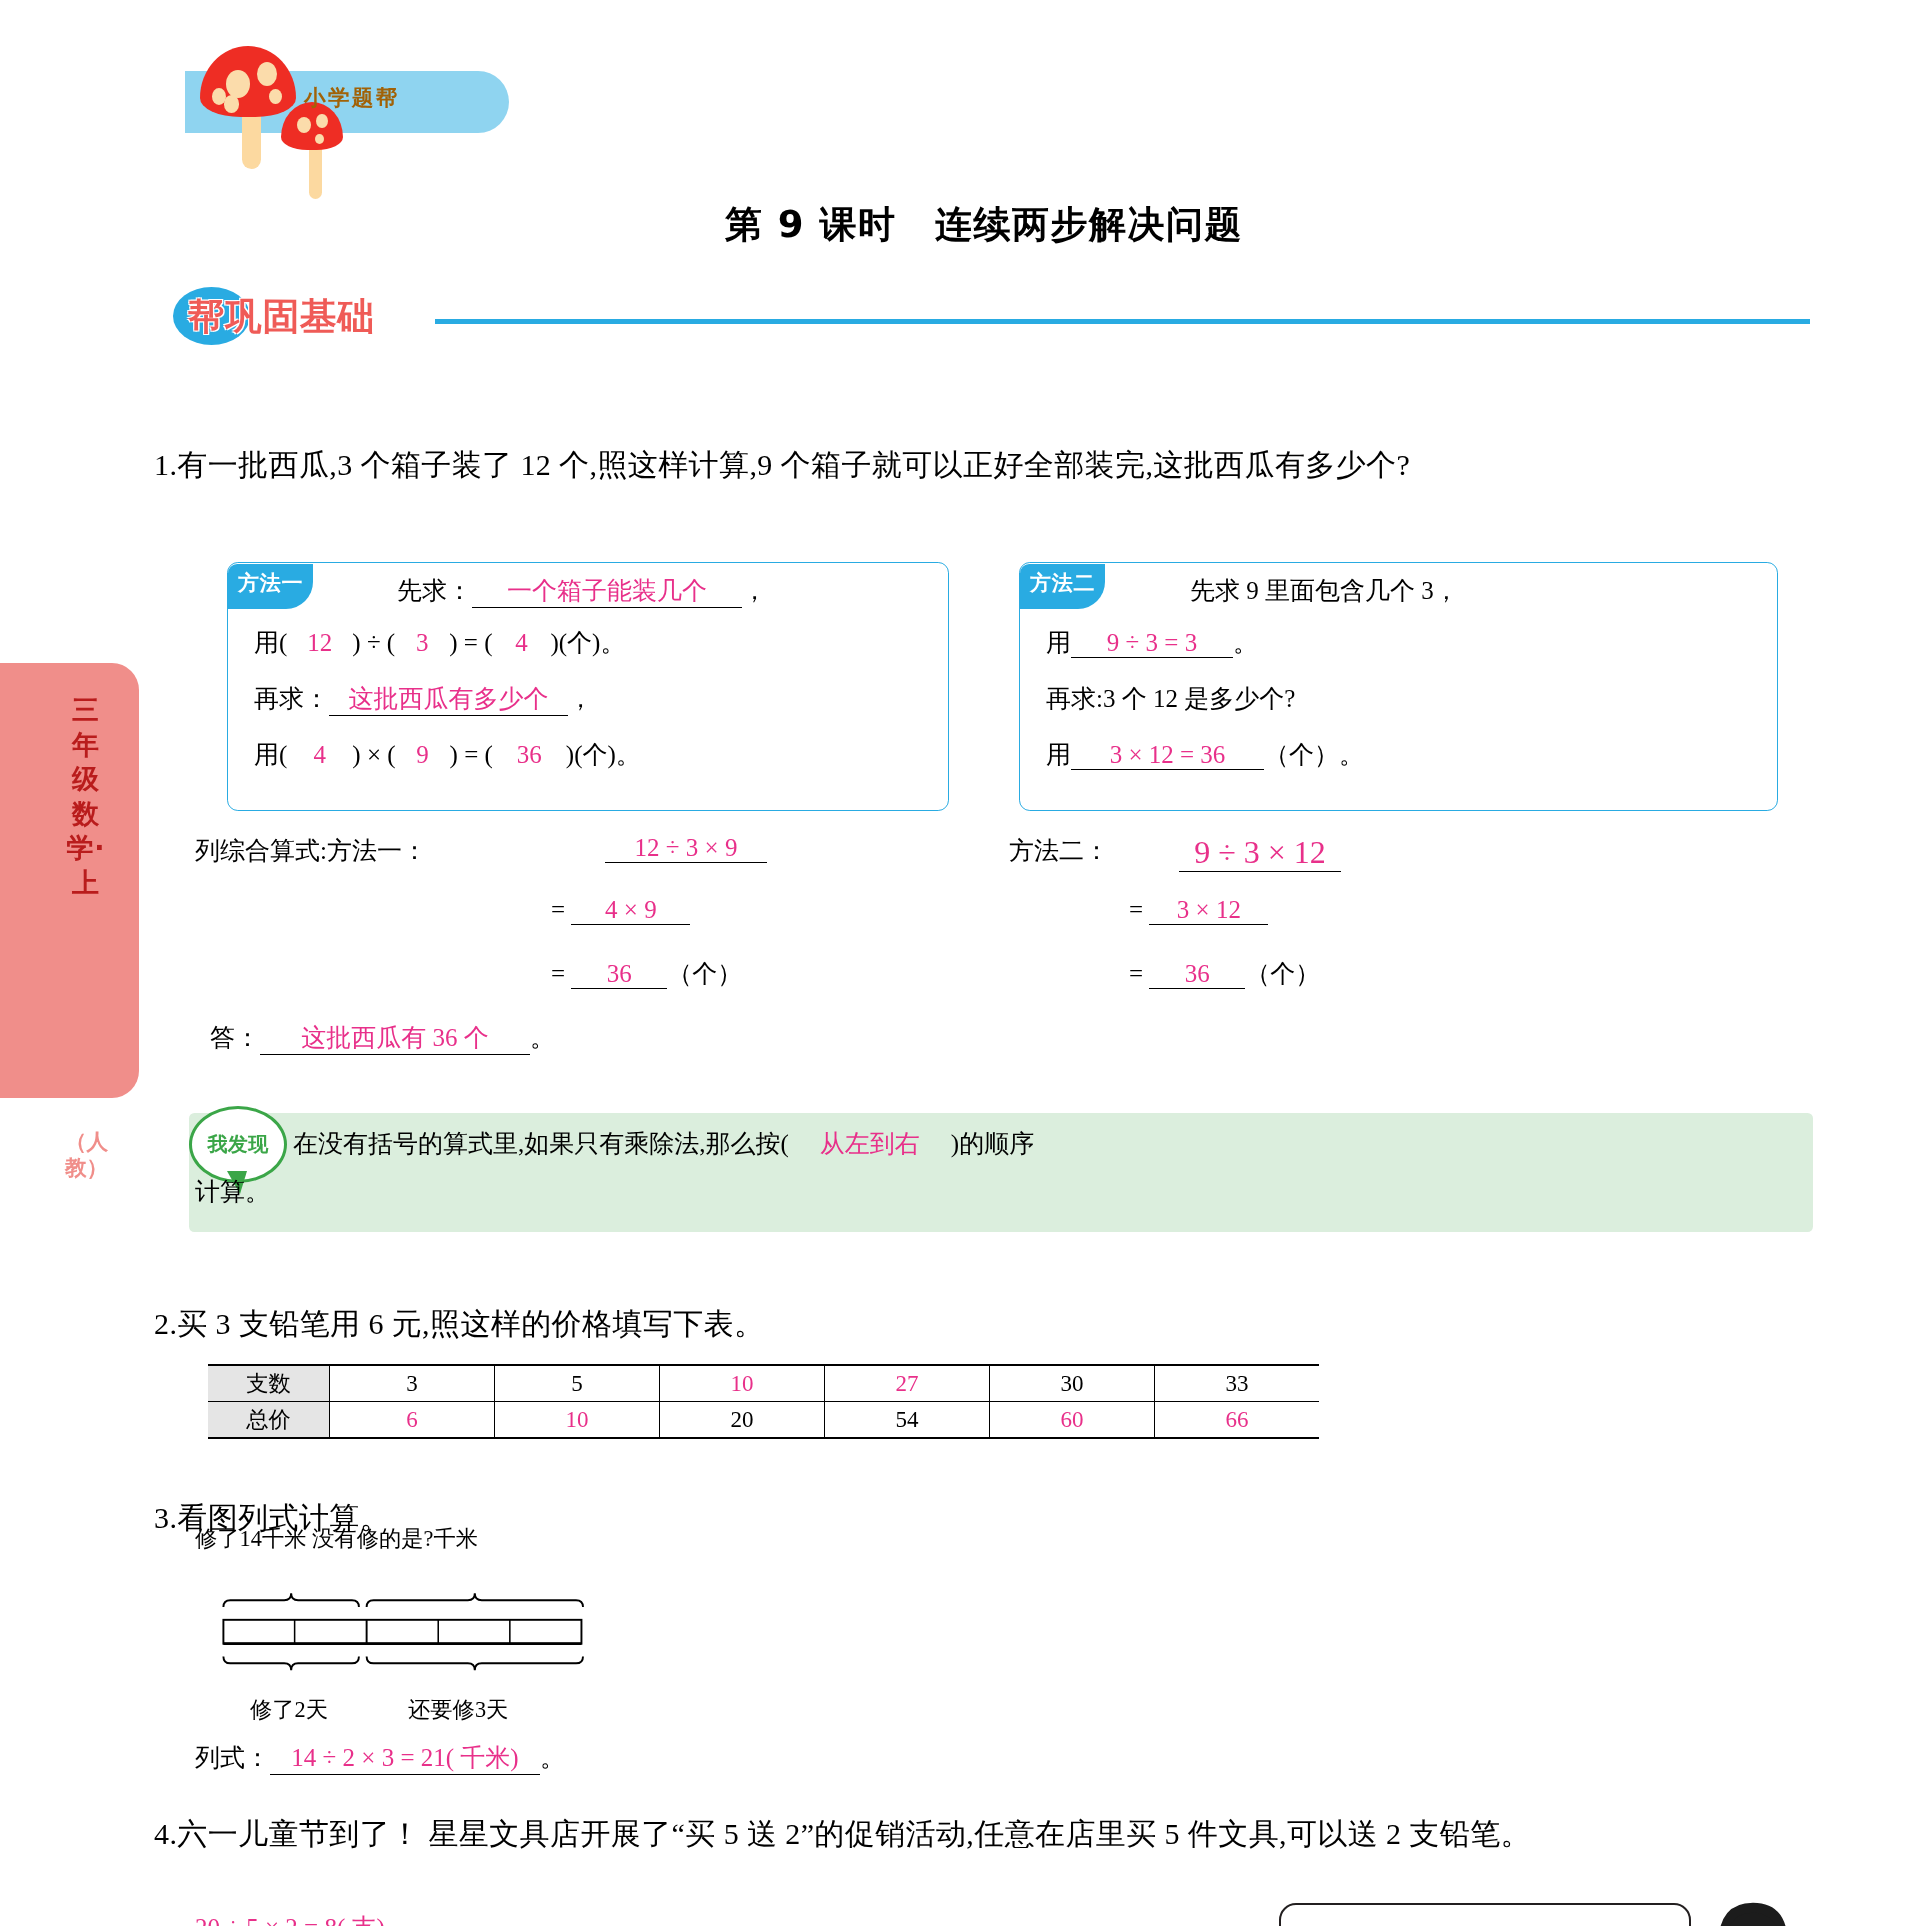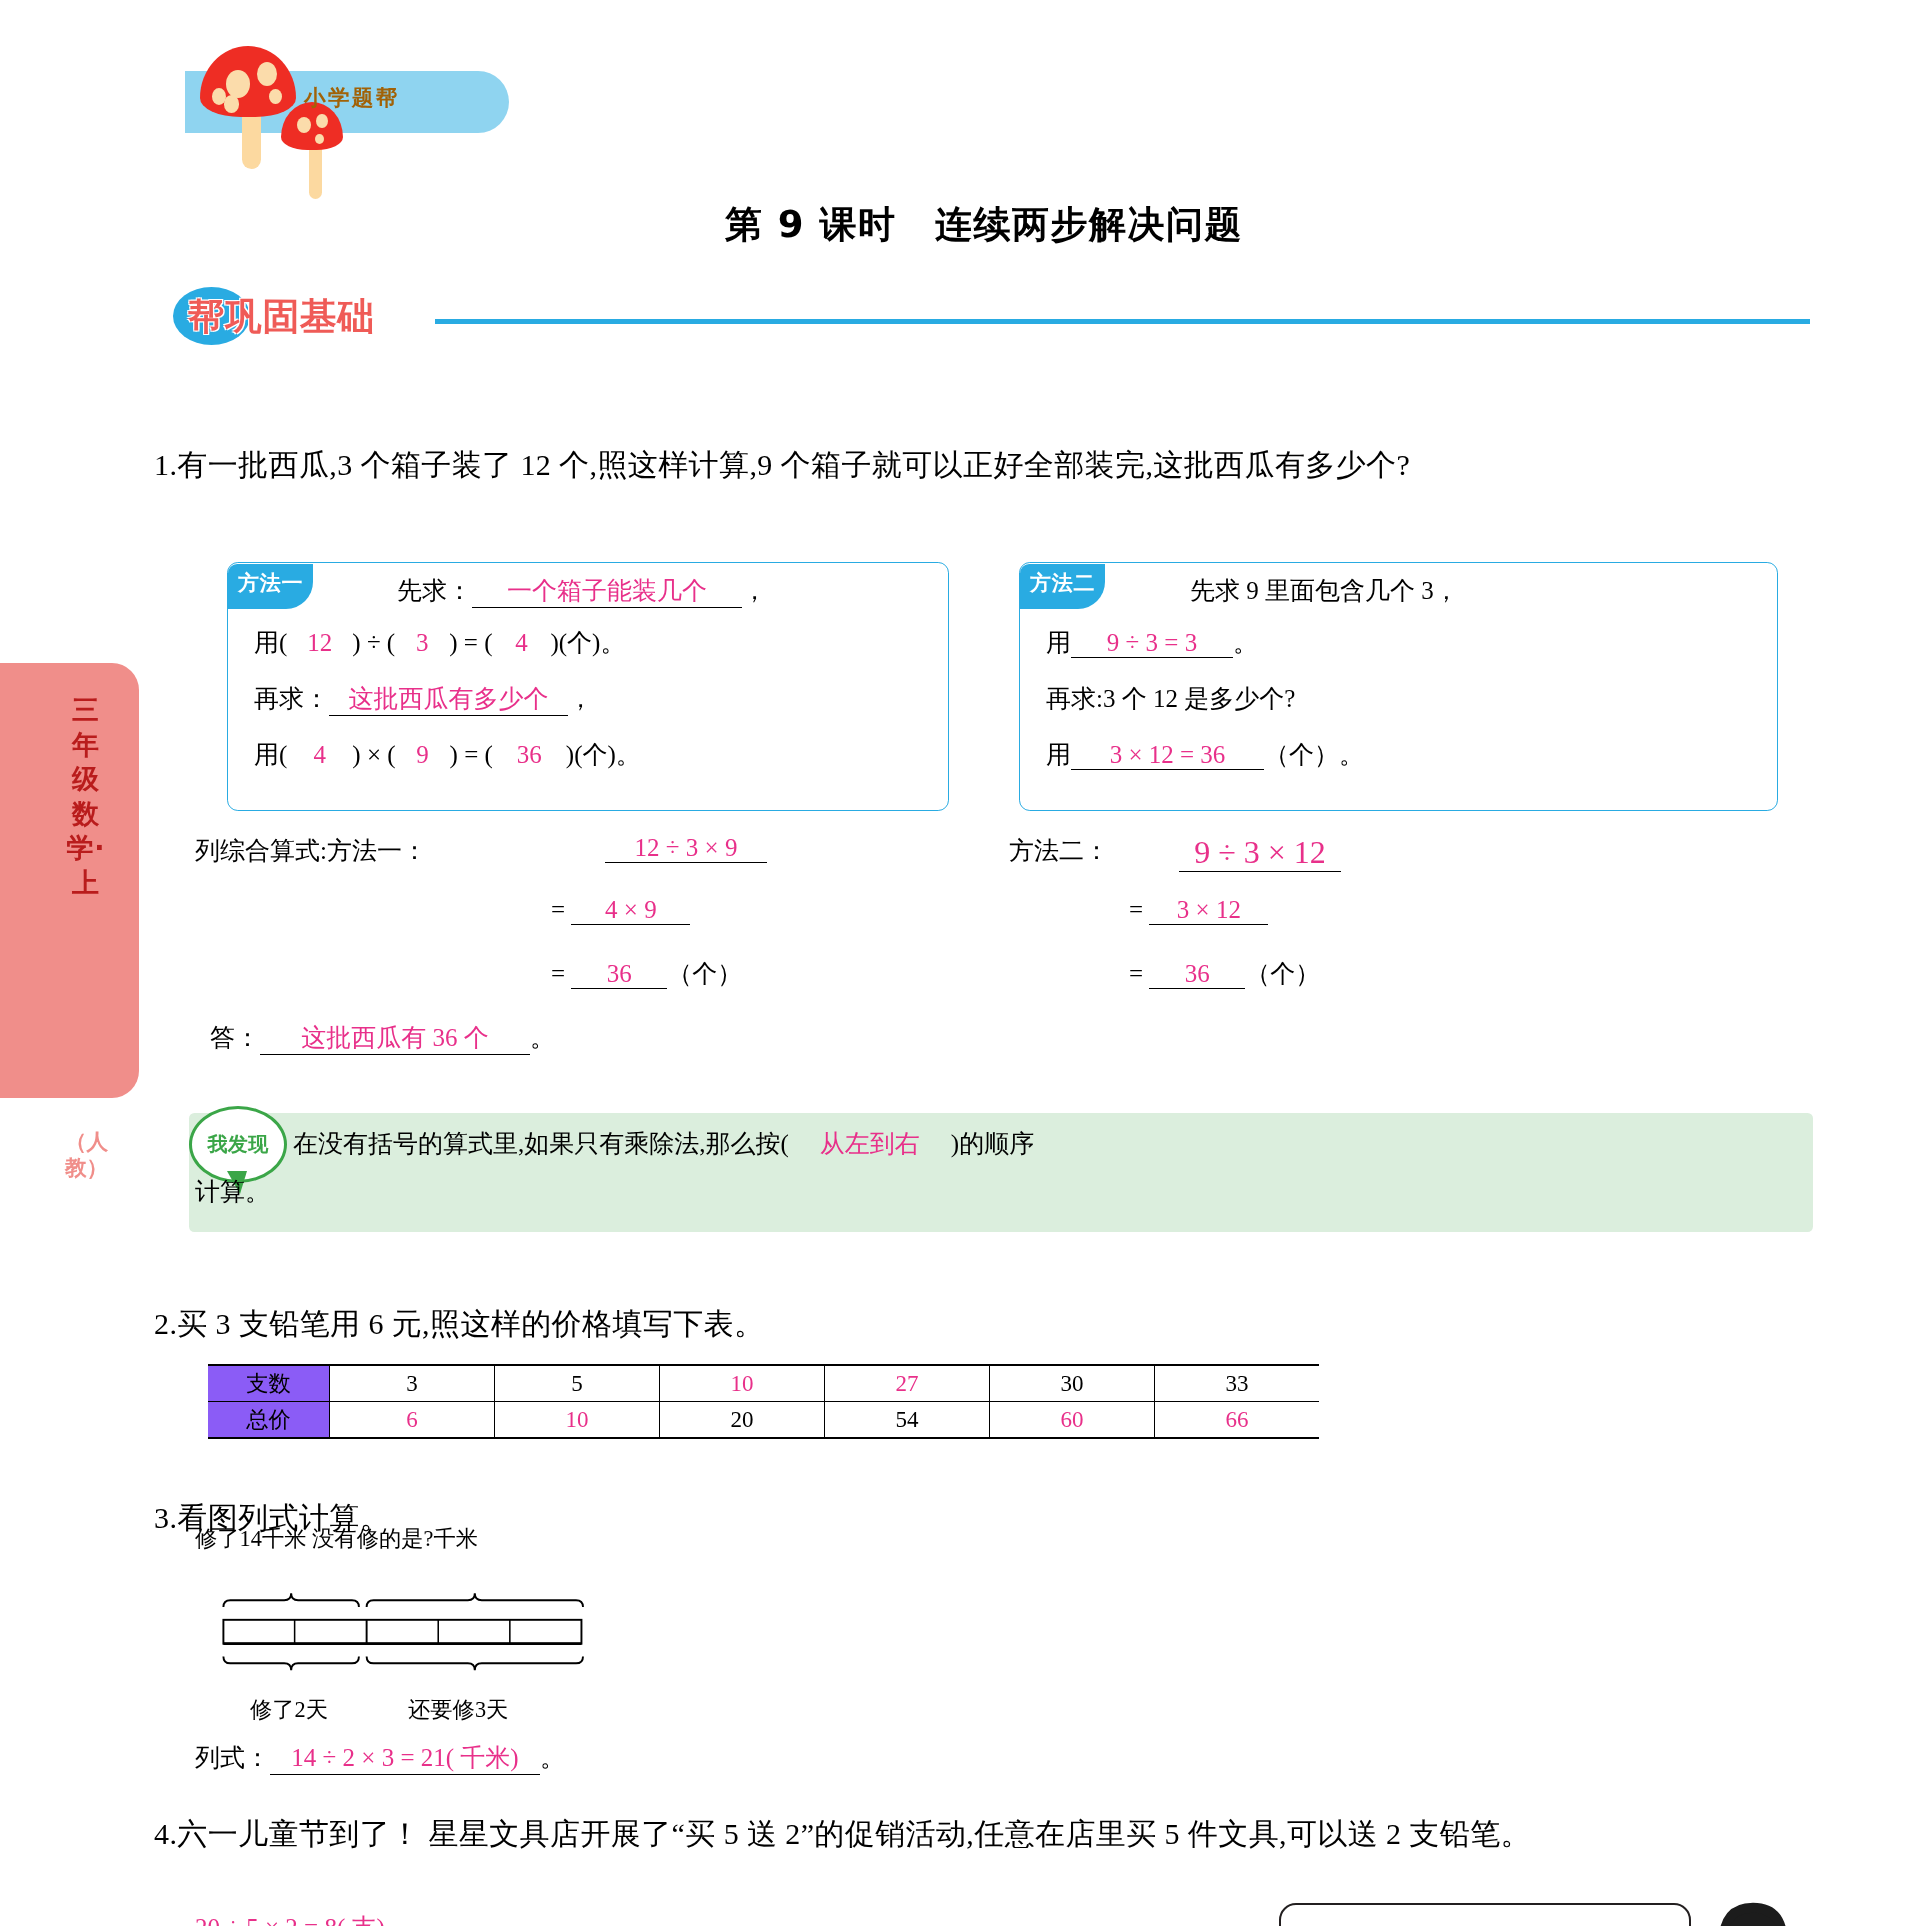--- a/index.html
+++ b/index.html
@@ -68,21 +68,21 @@
   .disc-tag{position:absolute;background:#fff;border:3.5px solid #3ba648;border-radius:50%;
             color:#3ba648;font-weight:700;font-size:20px;
             font-family:"DejaVu Sans","Liberation Sans",sans-serif;
             display:flex;align-items:center;justify-content:center;letter-spacing:0.4px;}
   .disc-tail{position:absolute;width:0;height:0;border-left:13px solid transparent;
              border-right:7px solid transparent;border-top:23px solid #3ba648;}
 
   
   table.t2{position:absolute;border-collapse:collapse;}
   table.t2 td{border:0.8px solid #000;height:33px;text-align:center;font-size:23px;}
-  table.t2 td.hd{background:#8b5cf6;width:119px;font-size:22.3px;}
+  table.t2 td.hd{background:#e5e5e5;width:119px;font-size:22.3px;}
   table.t2 td.v{width:162px;}
   table.t2 tr:first-child td{border-top:2.7px solid #000;}
   table.t2 tr:last-child td{border-bottom:2.7px solid #000;}
   table.t2 td:first-child{border-left:none;}
   table.t2 td:last-child{border-right:none;margin-left:36px;}
 
   
   .bub{position:absolute;border:2.3px solid #231f20;border-radius:17px;background:#fff;}
   .bub-txt{position:absolute;font-size:23px;line-height:1.3;letter-spacing:0.4px;}
 

